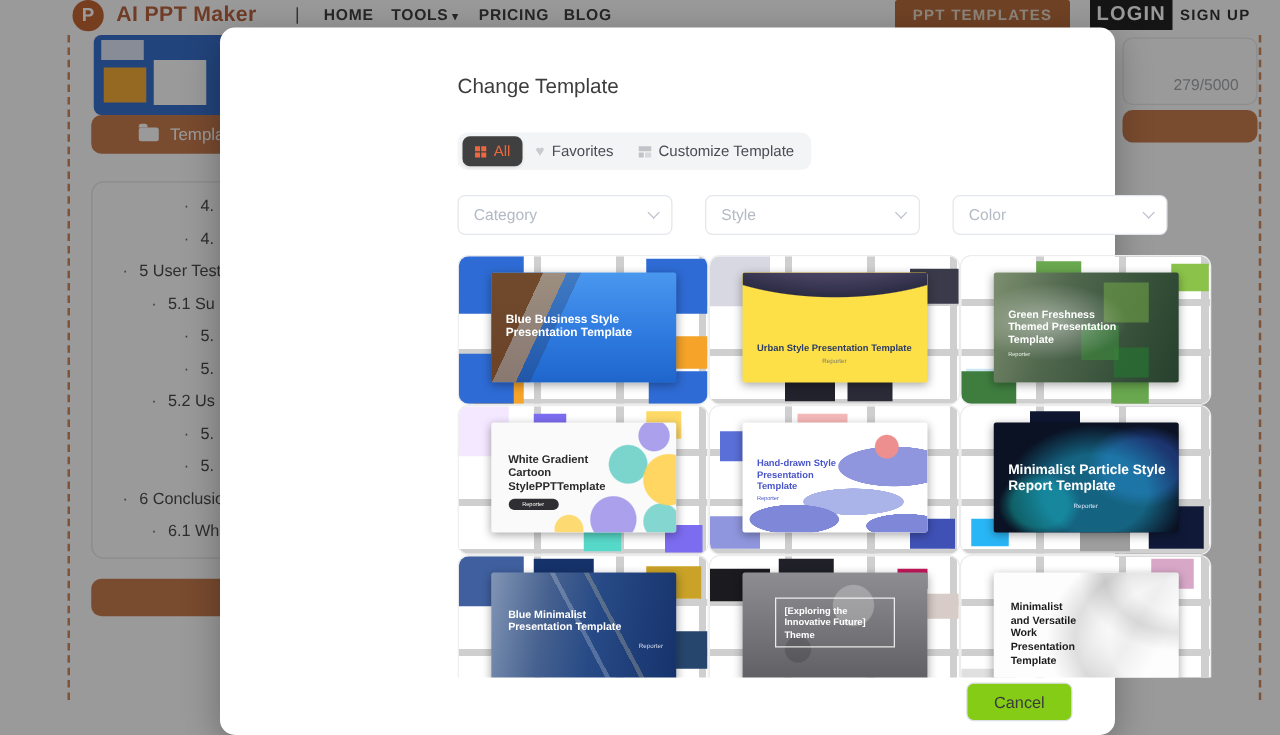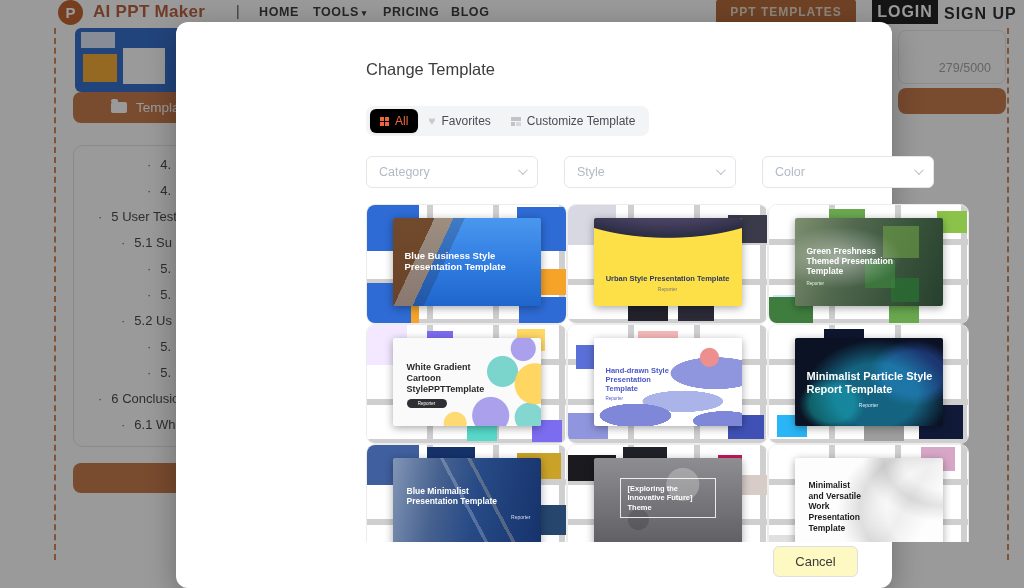--- a/index.html
+++ b/index.html
@@ -12,21 +12,21 @@
     background:#c0571f; color:#fff; font-weight:bold; font-size:15px; display:flex; align-items:center; justify-content:center; }
   .brand { position:absolute; left:93px; top:2px; font-size:17px; font-weight:bold; color:#b5552d; letter-spacing:.3px; }
   .nav-sep { position:absolute; left:236px; top:3px; color:#444; font-size:14px; }
   .nav-link { position:absolute; top:5px; font-size:12.5px; font-weight:bold; color:#2d2d2d; letter-spacing:.6px; cursor:pointer; }
   .nl-0{left:259px;} .nl-1{left:313px;} .nl-2{left:383px;} .nl-3{left:451px;}
   .caret { font-size:9px; color:#2d2d2d; margin-left:3px; }
   .btn-ppt { position:absolute; left:716px; top:0; width:140px; height:24px; background:#b2602b; color:#ead9c8;
     font-size:12px; font-weight:bold; letter-spacing:1px; border:none; border-radius:2px; cursor:pointer; }
   .btn-login { position:absolute; left:872px; top:0; width:66px; height:24px; background:#0d0d0d; color:#fff;
     font-size:16px; font-weight:bold; letter-spacing:1px; border:none; cursor:pointer; }
-  .btn-signup { position:absolute; left:944px; top:5px; font-size:16px; font-weight:bold; letter-spacing:1px; color:#1d1d1d; background:none; border:none; cursor:pointer; }
+  .btn-signup { position:absolute; left:944px; top:5px; font-size:12px; font-weight:bold; letter-spacing:1px; color:#1d1d1d; background:none; border:none; cursor:pointer; }
 
   .dash-left  { position:absolute; left:54px;  top:28px; height:532px; border-left:2px dashed #cd7f4e; }
   .dash-right { position:absolute; left:1007px; top:28px; height:532px; border-left:2px dashed #cd7f4e; }
 
   .bg-preview { position:absolute; left:75px; top:28px; width:112px; height:64px; background:#2563c8; border-radius:6px; }
   .bg-preview::before { content:""; position:absolute; inset:0; border-radius:6px; background:
     linear-gradient(#dce6f8,#dce6f8) 6px 4px/34px 16px,
     linear-gradient(#f6a623,#f6a623) 8px 26px/34px 28px,
     linear-gradient(#ffffff,#ffffff) 48px 20px/42px 36px;
     background-repeat:no-repeat; }
@@ -53,21 +53,21 @@
 
   
   .modal { position:absolute; left:176px; top:22px; width:716px; height:566px; background:#fff;
     border-radius:12px; box-shadow:0 8px 30px rgba(0,0,0,.3); }
   .modal-title { position:absolute; left:190px; top:38px; font-size:16.5px; color:#3d3d3d; font-weight:normal; }
 
   .tabbar { position:absolute; left:190px; top:84px; height:30px; background:#f3f4f6; border-radius:8px;
     display:flex; align-items:center; padding:0 4px; }
   .tab { display:flex; align-items:center; gap:6px; height:24px; padding:0 10px; border-radius:6px;
     font-size:12px; color:#4b4b55; cursor:pointer; white-space:nowrap; }
-  .tab.active { background:#000000; color:#f0663c; box-shadow:0 1px 2px rgba(0,0,0,.08); }
+  .tab.active { background:#404040; color:#f0663c; box-shadow:0 1px 2px rgba(0,0,0,.08); }
   .icon-grid { width:9px; height:9px; background:
     linear-gradient(#f0663c,#f0663c) 0 0/4px 4px,
     linear-gradient(#f0663c,#f0663c) 5px 0/4px 4px,
     linear-gradient(#f0663c,#f0663c) 0 5px/4px 4px,
     linear-gradient(#f0663c,#f0663c) 5px 5px/4px 4px; background-repeat:no-repeat; }
   .icon-heart { color:#c9c9ce; font-size:12px; line-height:1; }
   .icon-layout { width:10px; height:9px; background:
     linear-gradient(#c2c2c8,#c2c2c8) 0 0/10px 4px,
     linear-gradient(#c2c2c8,#c2c2c8) 0 5px/4px 4px,
     linear-gradient(#d8d8dc,#d8d8dc) 5px 5px/5px 4px; background-repeat:no-repeat; }
@@ -197,21 +197,21 @@
   .c8 .cover-title { color:#fff; font-size:7.5px; line-height:1.25; border:1px solid rgba(255,255,255,.85);
     width:96px; margin:20px auto 0; padding:5px 7px; }
 
   .c9 { background:#fdfdfd; }
   .c9::before { background:
     radial-gradient(90% 120% at 100% 0%, transparent 30%, rgba(0,0,0,.10) 45%, transparent 60%),
     radial-gradient(120% 140% at 110% 60%, transparent 40%, rgba(0,0,0,.12) 55%, transparent 68%),
     linear-gradient(120deg, transparent 55%, rgba(0,0,0,.06) 70%, transparent 85%); }
   .c9 .cover-title { color:#1c1c1c; font-size:8.5px; line-height:1.25; padding:22px 76px 0 14px; }
 
-  .modal-footer-btn { position:absolute; right:34px; bottom:11px; width:85px; height:31px; background:#fef9c3;
+  .modal-footer-btn { position:absolute; right:34px; bottom:11px; width:85px; height:31px; background:#84cc16;
     border:1px solid #dcdfe3; border-radius:6px; font-size:13px; color:#3a3a3a; cursor:pointer; font-family:"Liberation Sans",sans-serif; }
 </style>
 </head>
 <body>
 
 <div id="stage">
 
   <div class="bg-nav">
     <div class="logo-circle">P</div>
     <div class="brand">AI PPT Maker</div>

